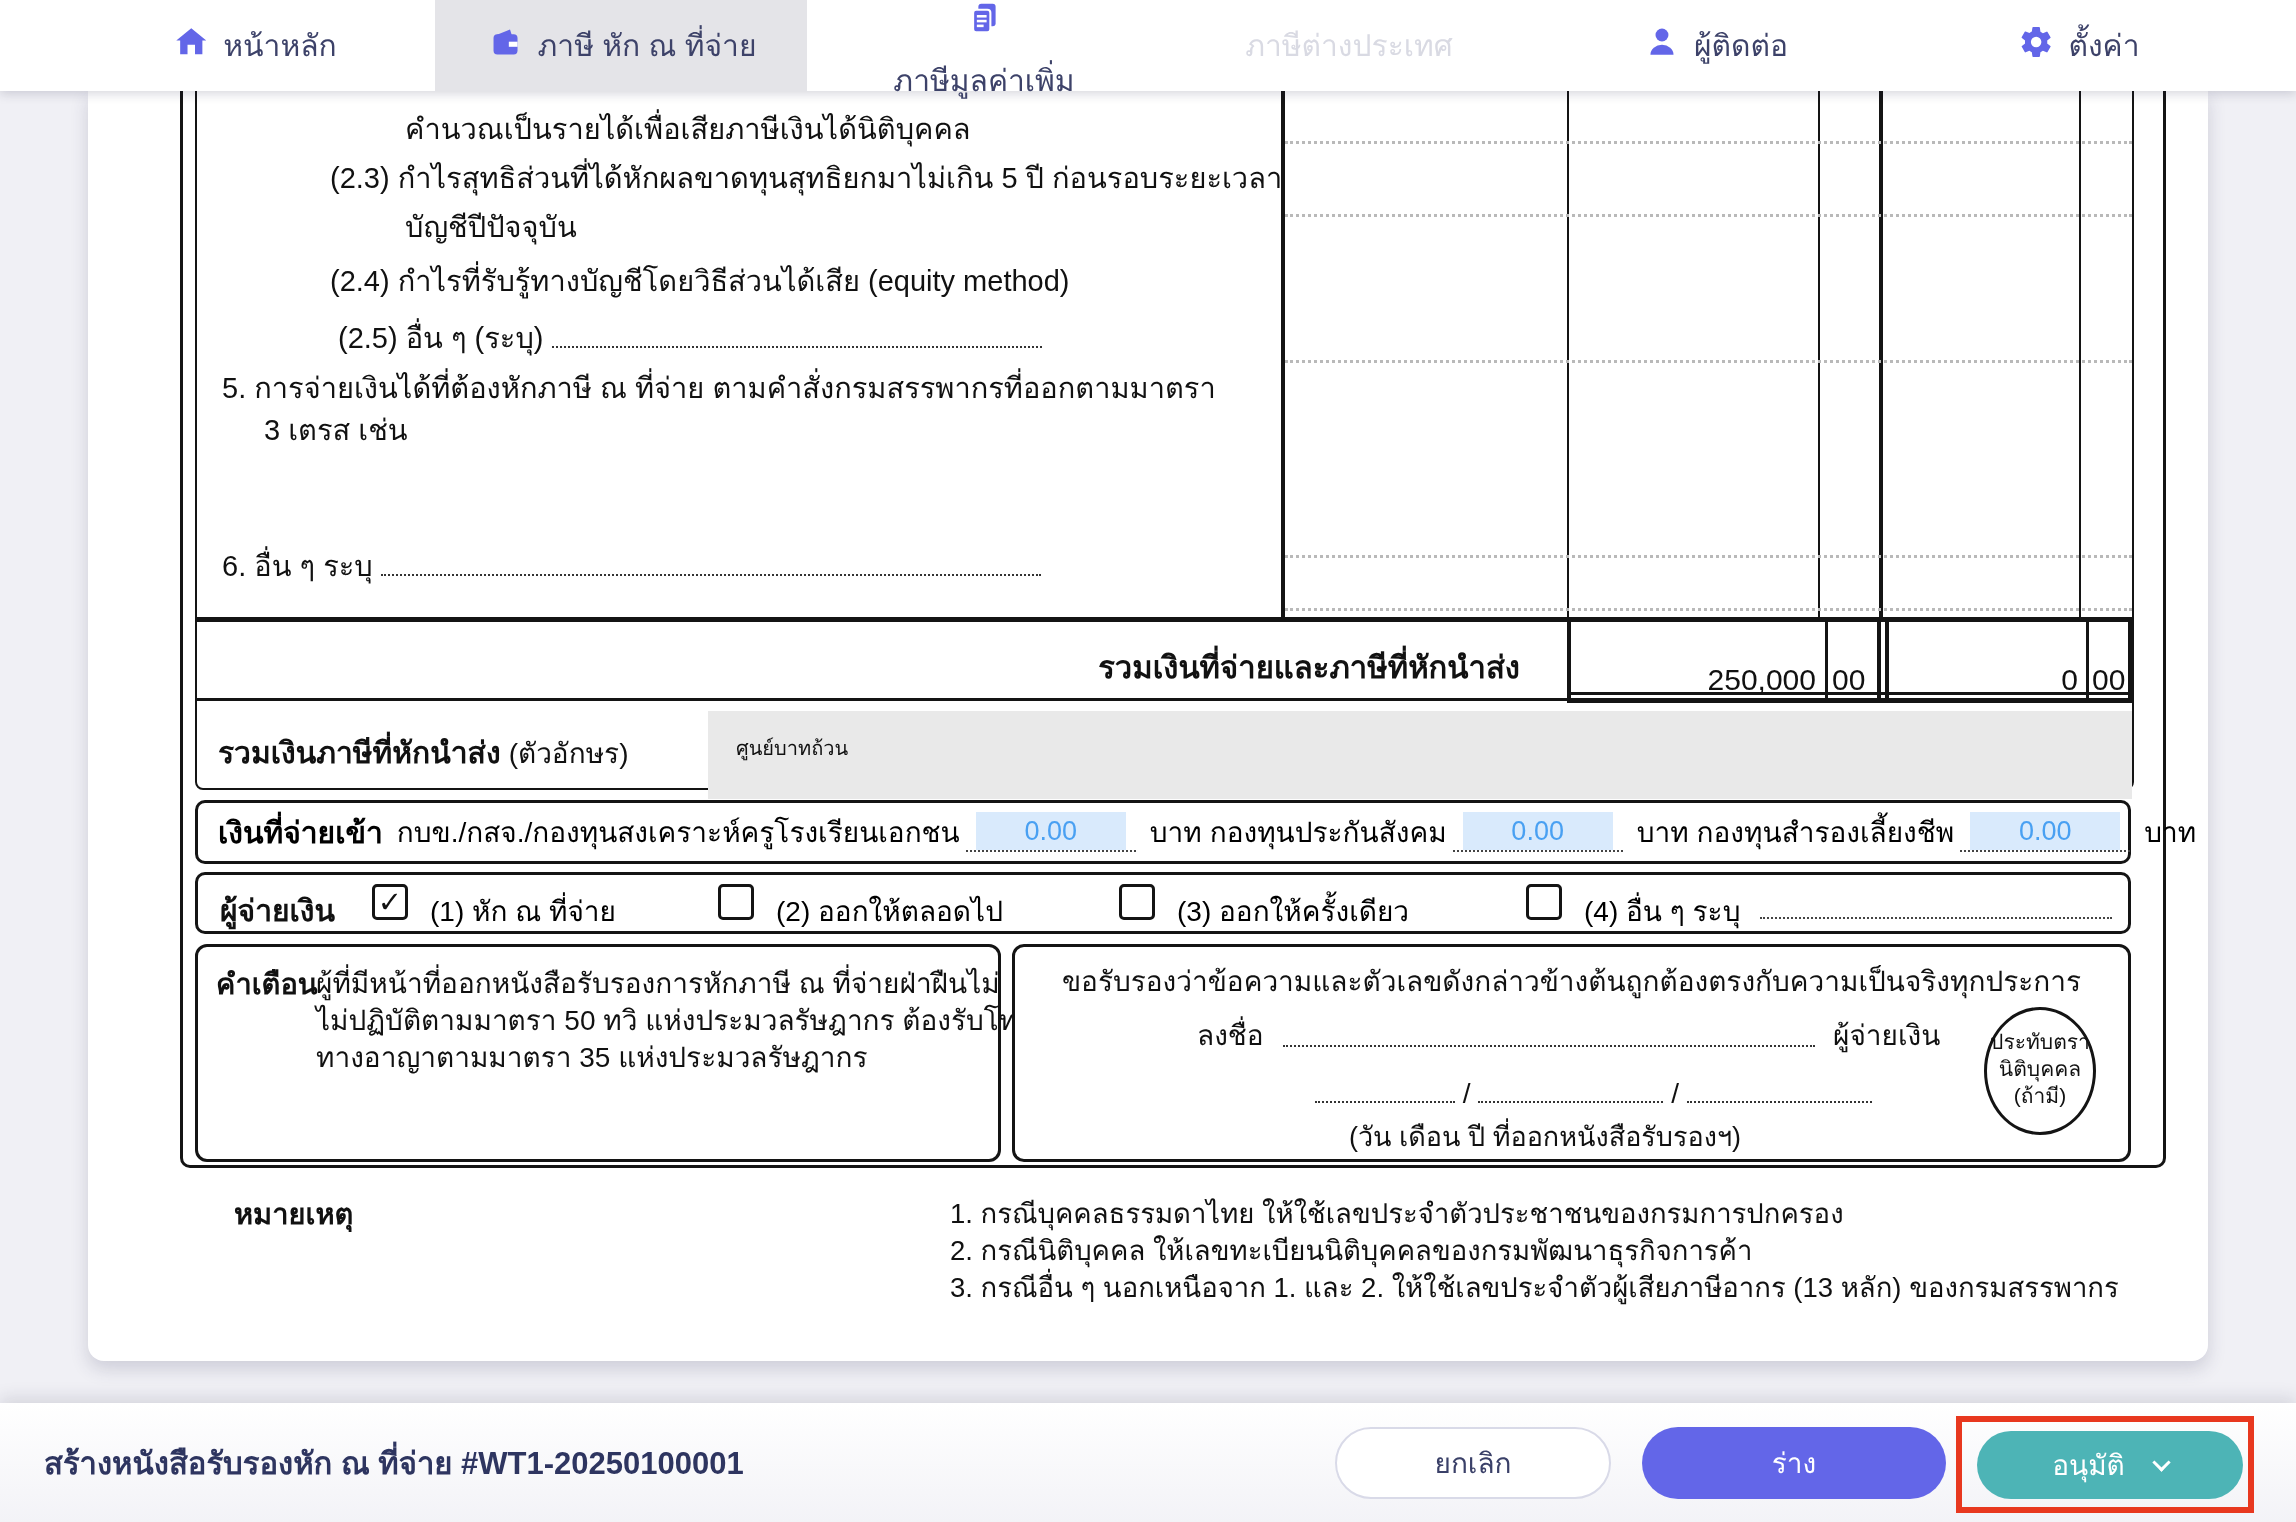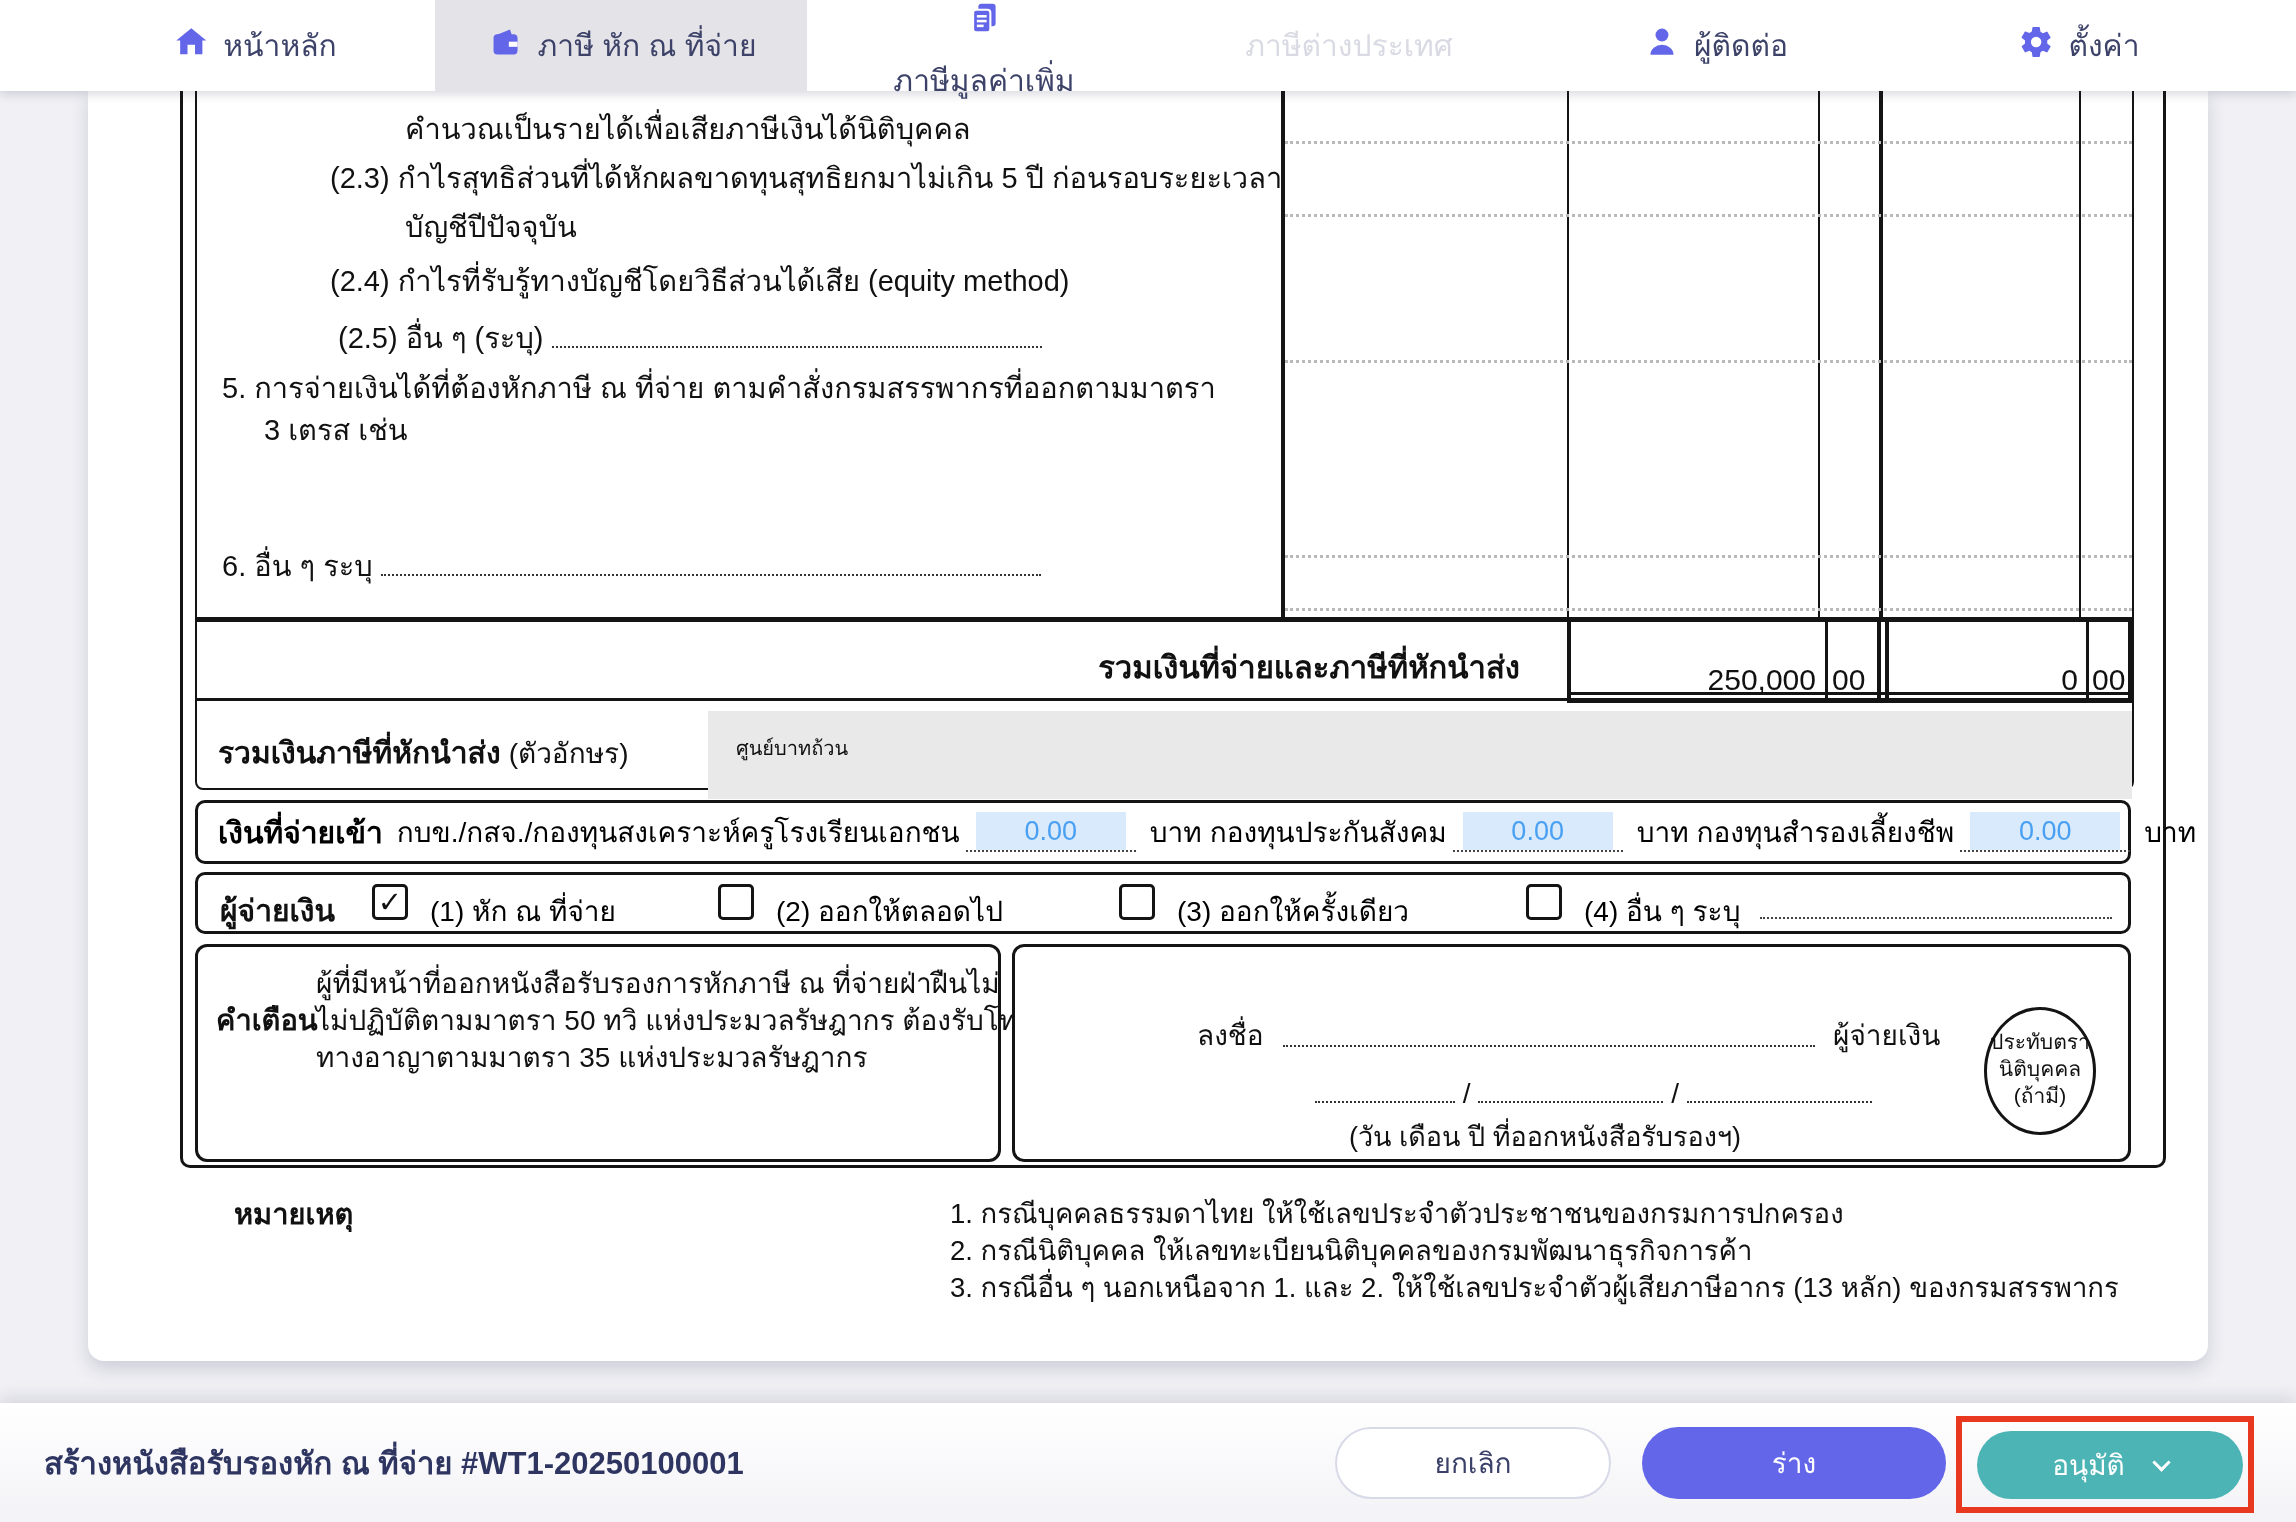--- a/index.html
+++ b/index.html
@@ -217,27 +217,28 @@
 
       <span class="cb" style="left:921px;"></span>
       <span class="opt-lbl" style="left:979px;">(3) ออกให้ครั้งเดียว</span>
 
       <span class="cb" style="left:1328px;"></span>
       <span class="opt-lbl" style="left:1386px;">(4) อื่น ๆ ระบุ</span>
       <span class="abs" style="left:1562px; top:42px; width:352px; border-top:2.5px dotted #444;"></span>
     </div>
 
     <div class="round-box warning-box">
-      <span class="ftext bold" style="left:18px; top:14px; font-size:29px;margin-top:36px;">คำเตือน</span>
+      <span class="ftext bold" style="left:18px; top:14px; font-size:29px;">คำเตือน</span>
       <span class="ftext" style="left:118px; top:14px; font-size:28px;">ผู้ที่มีหน้าที่ออกหนังสือรับรองการหักภาษี ณ ที่จ่ายฝ่าฝืนไม่</span>
       <span class="ftext" style="left:118px; top:51px; font-size:28px;">ไม่ปฏิบัติตามมาตรา 50 ทวิ แห่งประมวลรัษฎากร ต้องรับโทษ</span>
       <span class="ftext" style="left:118px; top:88px; font-size:28px;">ทางอาญาตามมาตรา 35 แห่งประมวลรัษฎากร</span>
     </div>
 
     <div class="round-box certify-box">
+      <div class="ftext" style="left:0; top:12px; width:1113px; text-align:center; font-size:28px;">ขอรับรองว่าข้อความและตัวเลขดังกล่าวข้างต้นถูกต้องตรงกับความเป็นจริงทุกประการ</div>
 
       <span class="ftext" style="left:182px; top:66px; font-size:28px;">ลงชื่อ</span>
       <span class="dotted-line abs" style="left:268px; top:66px; width:532px;"></span>
       <span class="ftext" style="left:818px; top:66px; font-size:28px;">ผู้จ่ายเงิน</span>
 
       <div class="ftext" style="left:300px; top:122px; font-size:28px;">
         <span class="dotted-line" style="width:140px;"></span>
         <span>/</span>
         <span class="dotted-line" style="width:185px;"></span>
         <span>/</span>

